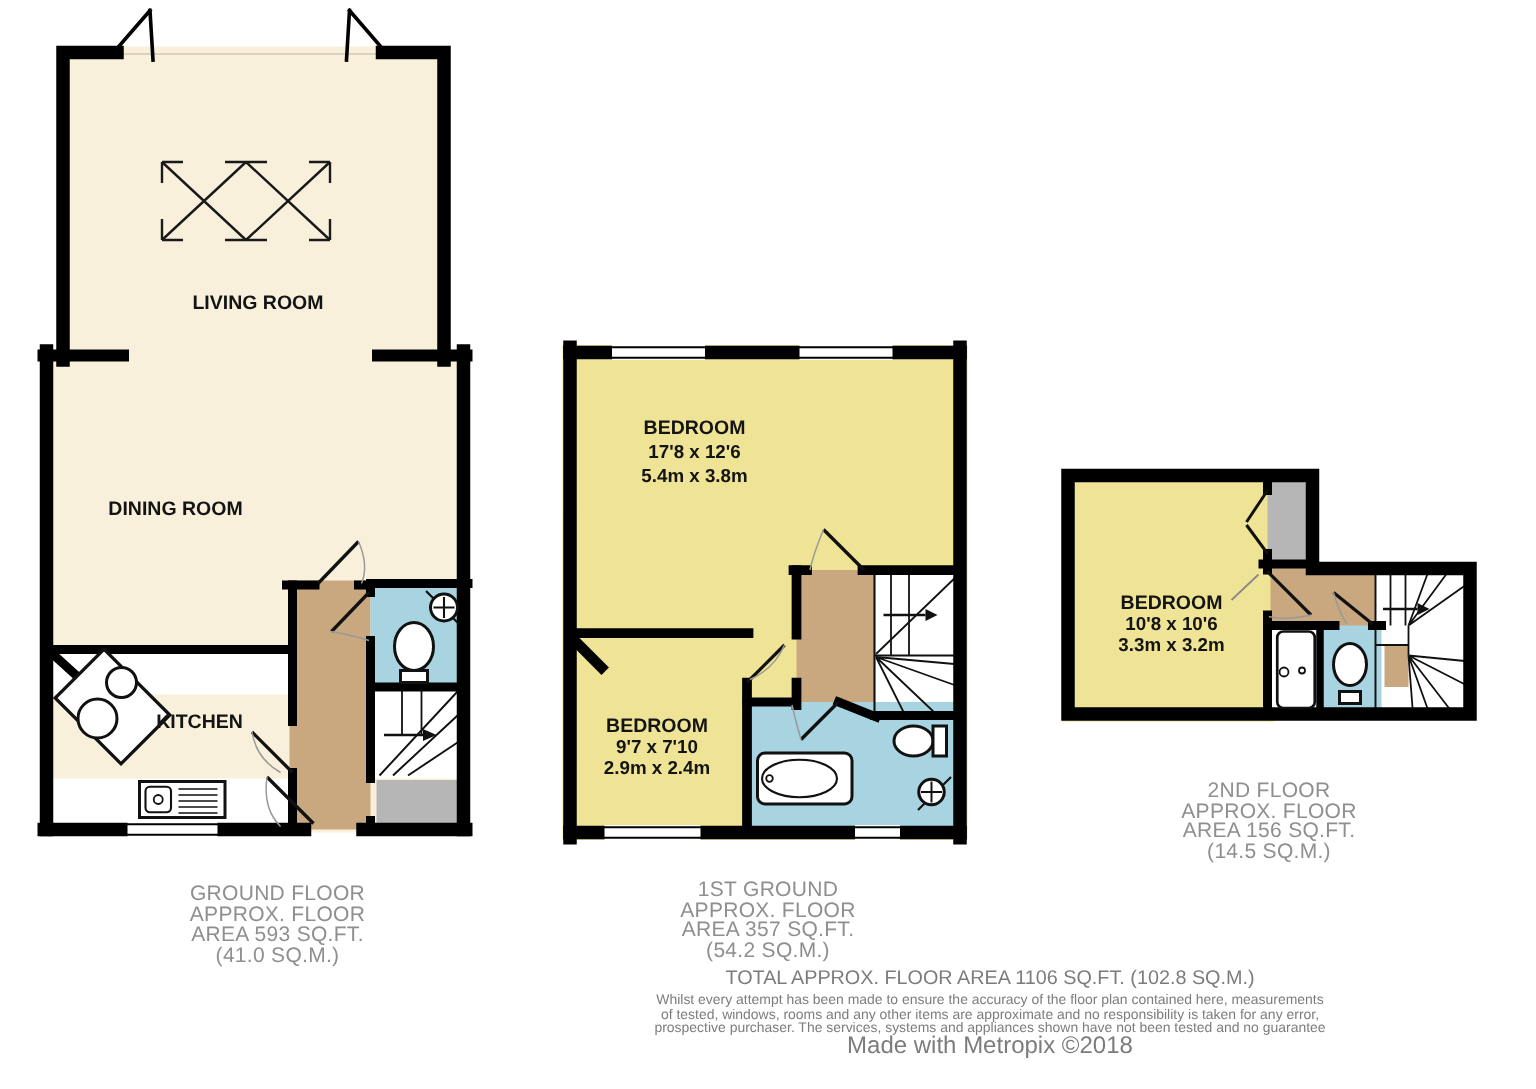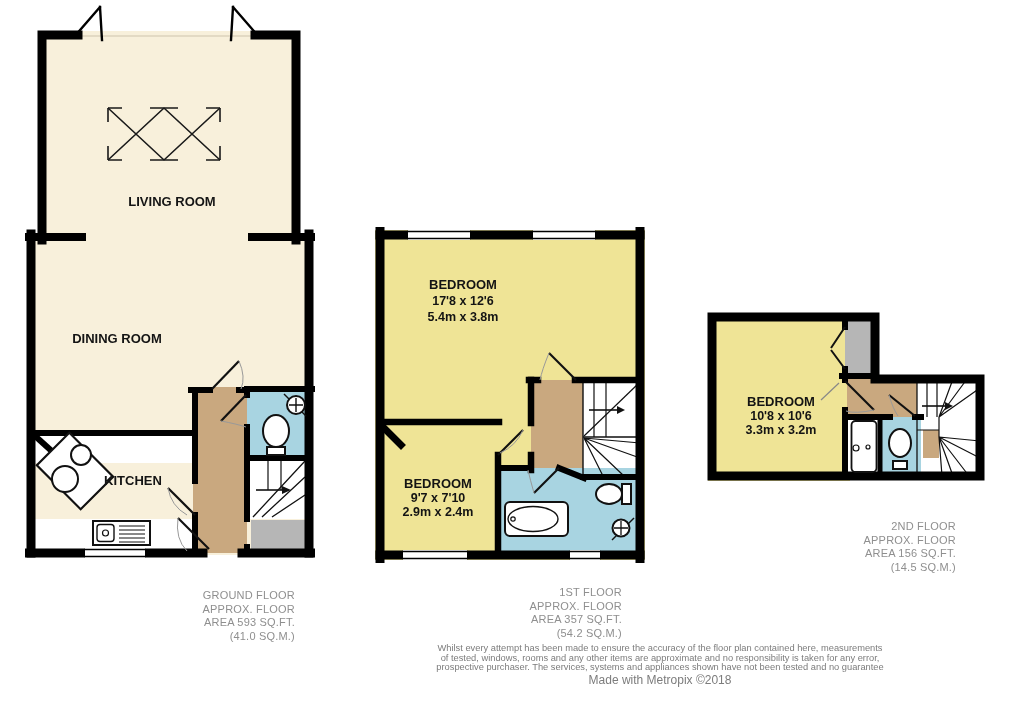--- a/index.html
+++ b/index.html
@@ -4,26 +4,26 @@
 <style>
   :root{
     --cream:#f8f0db; --yellow:#efe496; --tan:#c9a87f; --blue:#a8d4e1;
     --grey:#b6b6b6; --wall:#000000; --caption:#8f8f8f; --footer:#7c7c7c;
   }
   html,body{margin:0;padding:0;background:#ffffff;}
   .stage{position:relative;width:1024px;height:726px;background:#ffffff;overflow:hidden;
          font-family:"Liberation Sans", sans-serif;}
   .plan{position:absolute;}
   svg text{font-family:"Liberation Sans", sans-serif;font-weight:bold;fill:#141414;}
-  .caption{position:absolute;width:220px;text-align:right;color:var(--caption);
-           font-size:11px;line-height:13.5px;letter-spacing:.2px;}
+  .caption{position:absolute;width:220px;text-align:center;color:var(--caption);
+           font-size:14px;line-height:13.5px;letter-spacing:.2px;}
   .footer{position:absolute;left:330px;width:660px;text-align:center;color:var(--footer);}
   .footer .total{font-size:13.2px;line-height:15px;margin-bottom:3px;}
   .footer .disc-line{font-size:9.3px;line-height:9.7px;}
-  .footer .credit{font-size:12px;line-height:12px;margin-top:1px;}
+  .footer .credit{font-size:16px;line-height:12px;margin-top:1px;}
 </style>
 </head>
 <body>
 
 <div class="stage">
 
   <svg class="plan" style="left:25px;top:3px" width="290" height="560" viewBox="0 0 290 560">
 
     <g>
       <rect x="13" y="28" width="262" height="209" fill="var(--cream)"></rect>
@@ -227,34 +227,35 @@
   </svg>
 
   <div class="caption" style="left:75px;top:589px">
     <div>GROUND FLOOR</div>
     <div>APPROX. FLOOR</div>
     <div>AREA 593 SQ.FT.</div>
     <div>(41.0 SQ.M.)</div>
   </div>
 
   <div class="caption" style="left:402px;top:586px">
-    <div>1ST FLOOR</div>
+    <div>1ST GROUND</div>
     <div>APPROX. FLOOR</div>
     <div>AREA 357 SQ.FT.</div>
     <div>(54.2 SQ.M.)</div>
   </div>
 
   <div class="caption" style="left:736px;top:520px">
     <div>2ND FLOOR</div>
     <div>APPROX. FLOOR</div>
     <div>AREA 156 SQ.FT.</div>
     <div>(14.5 SQ.M.)</div>
   </div>
 
   <div class="footer" style="top:644px">
+    <div class="total">TOTAL APPROX. FLOOR AREA 1106 SQ.FT. (102.8 SQ.M.)</div>
     <div>
       <div class="disc-line">Whilst every attempt has been made to ensure the accuracy of the floor plan contained here, measurements</div>
       <div class="disc-line">of tested, windows, rooms and any other items are approximate and no responsibility is taken for any error,</div>
       <div class="disc-line">prospective purchaser. The services, systems and appliances shown have not been tested and no guarantee</div>
     </div>
     <div class="credit">Made with Metropix ©2018</div>
   </div>
 
 </div>
 

